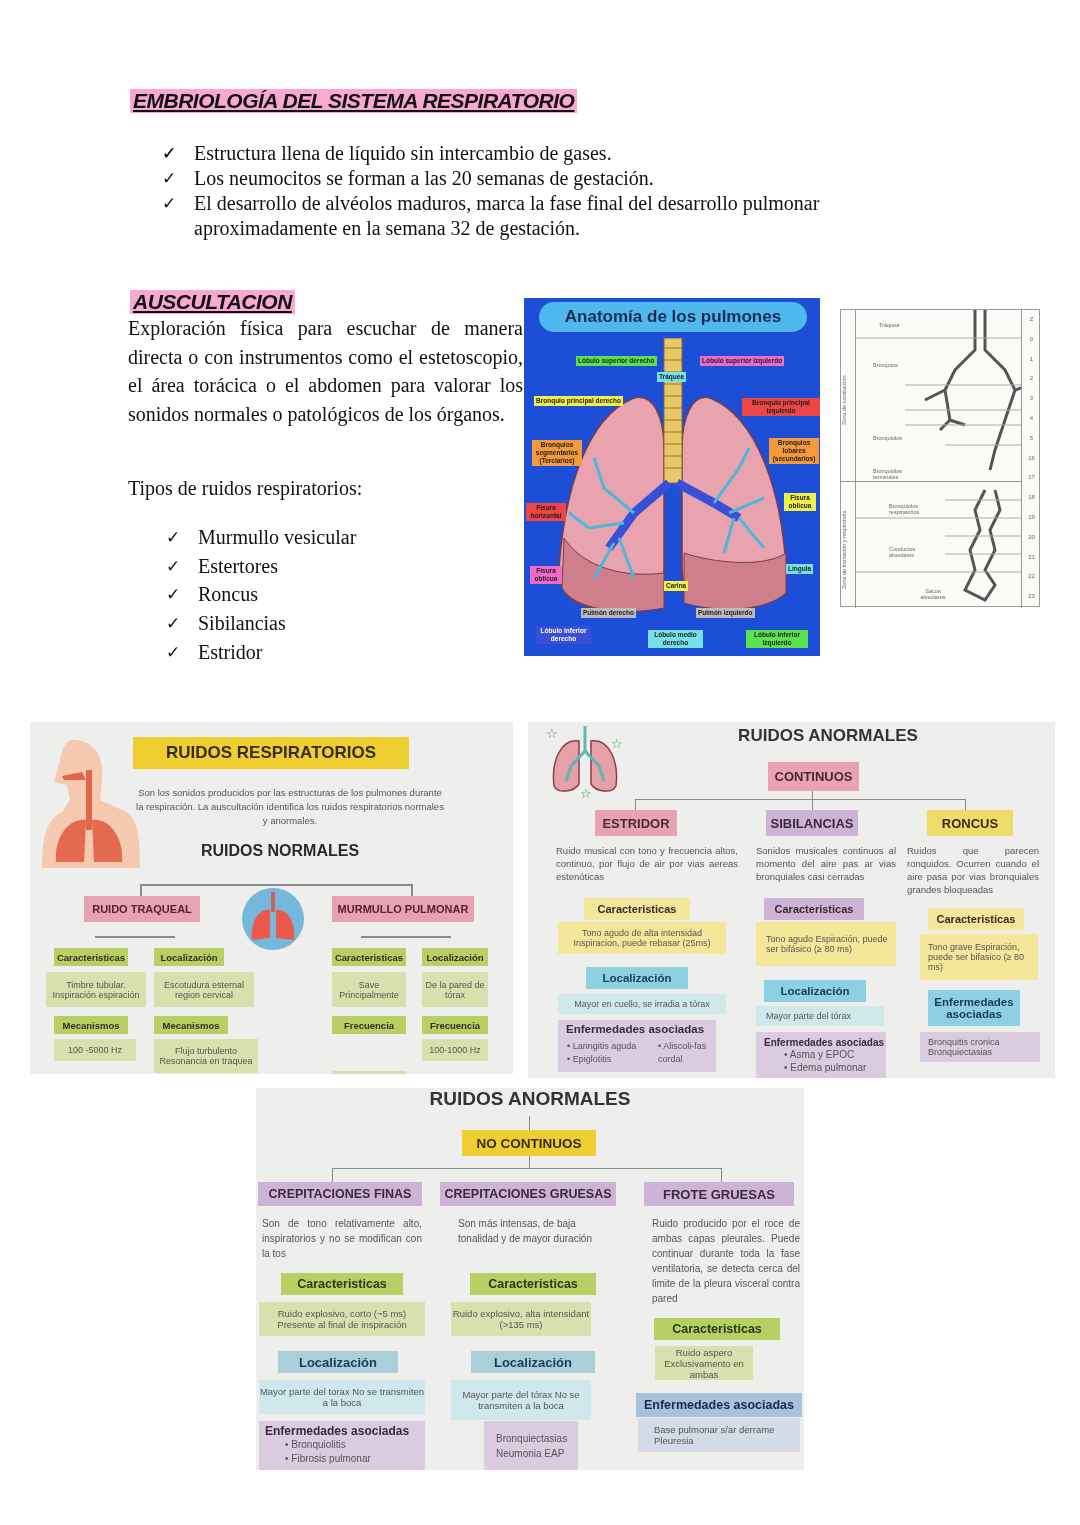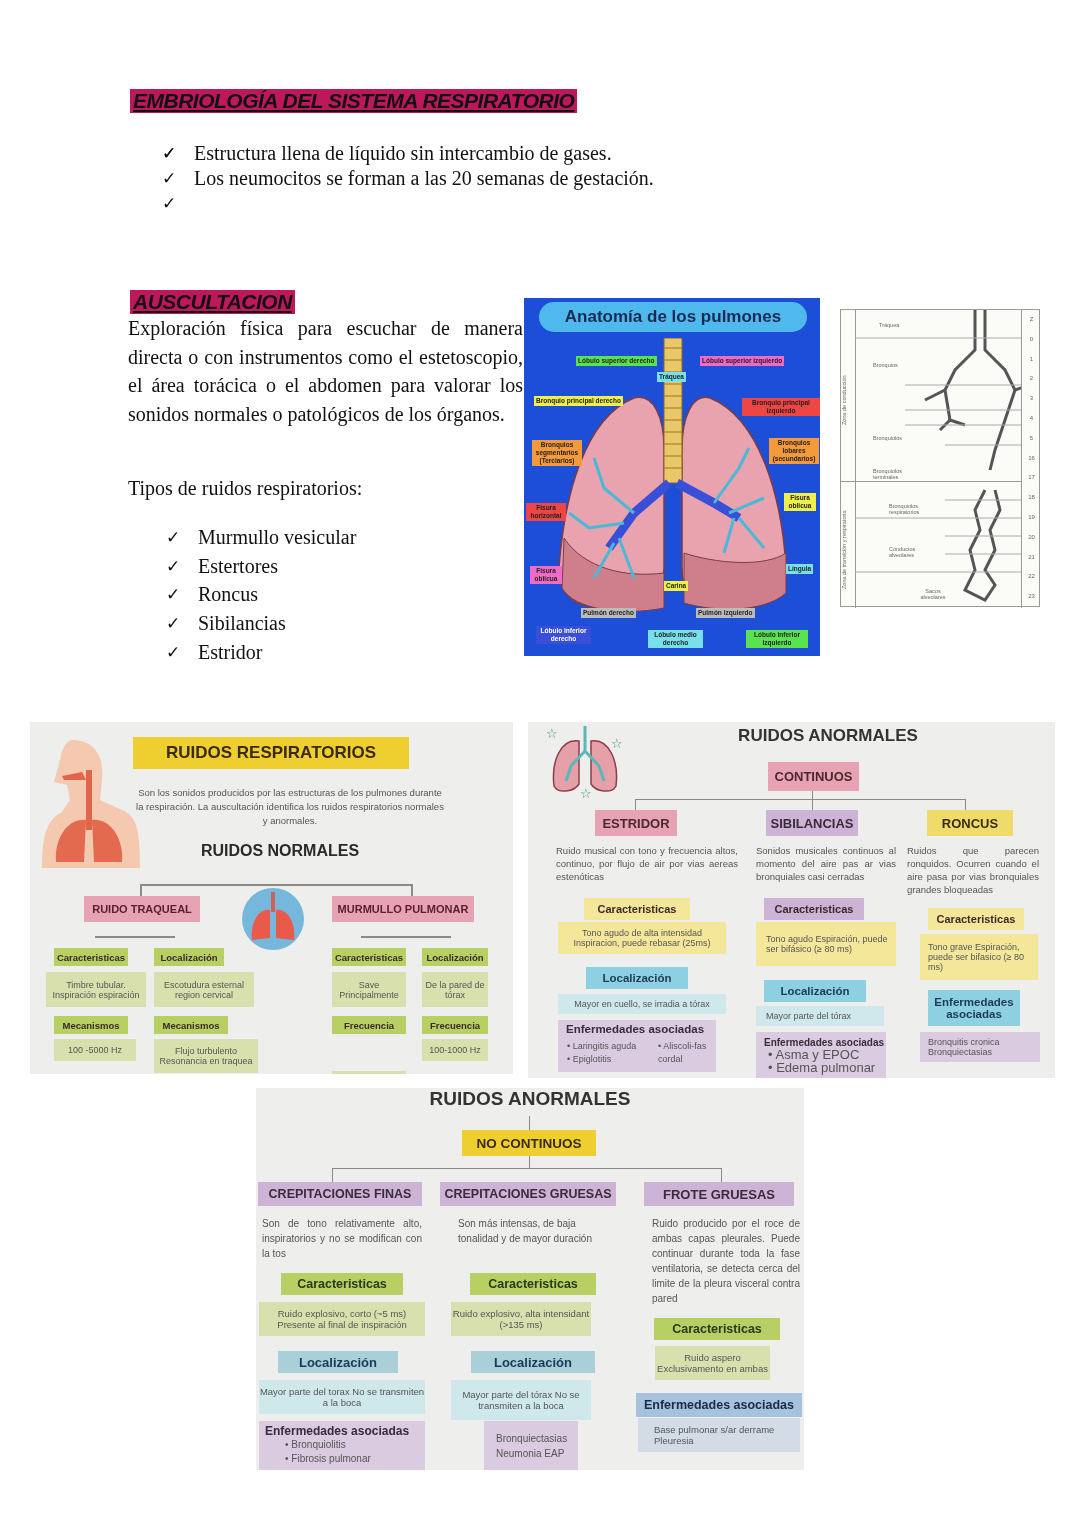--- a/index.html
+++ b/index.html
@@ -1,18 +1,18 @@
 <!DOCTYPE html>
 <html><head>
 <meta charset="utf-8">
 <style>
   * { box-sizing: border-box; margin: 0; padding: 0; }
   body { width: 1080px; height: 1525px; background: #ffffff; position: relative; overflow: hidden; font-family: "Liberation Serif", serif; color: #111; }
   .abs { position: absolute; }
-  .h-title { font-family: "Liberation Sans", sans-serif; font-weight: bold; font-style: italic; text-decoration: underline; font-size: 21px; background: #be185d; padding: 0 3px; letter-spacing: -0.5px; line-height: 24px; }
+  .h-title { font-family: "Liberation Sans", sans-serif; font-weight: bold; font-style: italic; text-decoration: underline; font-size: 21px; background: #f9a8d4; padding: 0 3px; letter-spacing: -0.5px; line-height: 24px; }
   .checklist { list-style: none; font-size: 20px; line-height: 25px; }
   .checklist li { position: relative; padding-left: 32px; }
   .checklist li .chk { position: absolute; left: 0; top: 0; font-family: "DejaVu Sans", sans-serif; font-size: 17px; }
   .para { font-size: 20px; line-height: 28.5px; text-align: justify; text-align-last: left; }
   .sans { font-family: "Liberation Sans", sans-serif; }
   
   .panel { background: #eeeeec; font-family: "Liberation Sans", sans-serif; overflow: hidden; }
   .box { position: absolute; display: flex; align-items: center; justify-content: center; text-align: center; font-weight: bold; color: #3a2a2a; }
   .txt { position: absolute; font-size: 10px; color: #555; line-height: 14px; }
   .line { position: absolute; background: #8a8a8a; }
@@ -30,21 +30,21 @@
   .lbl { position: absolute; font-family: "Liberation Sans", sans-serif; font-size: 6.5px; font-weight: bold; text-align: center; line-height: 8px; padding: 1px 2px; color: #222; }
 </style>
 </head>
 <body>
 
 <div class="abs h-title" style="left:130px;top:89px;">EMBRIOLOGÍA DEL SISTEMA RESPIRATORIO</div>
 <ul class="abs checklist" style="left:162px;top:141px;width:720px;">
   <li><span class="chk">✓</span></li>
   <li><span class="chk">✓</span><span>Estructura llena de líquido sin intercambio de gases.</span></li>
   <li><span class="chk">✓</span><span>Los neumocitos se forman a las 20 semanas de gestación.</span></li>
-  <li><span class="chk">✓</span></li>
+  <li><span class="chk">✓</span><span>El desarrollo de alvéolos maduros, marca la fase final del desarrollo pulmonar aproximadamente en la semana 32 de gestación.</span></li>
 </ul>
 
 <div class="abs h-title" style="left:130px;top:290px;">AUSCULTACION</div>
 <div class="abs para" style="left:128px;top:314px;width:395px;">Exploración física para escuchar de manera directa o con instrumentos como el estetoscopio, el área torácica o el abdomen para valorar los sonidos normales o patológicos de los órganos.</div>
 <div class="abs" style="left:128px;top:477px;font-size:20px;">Tipos de ruidos respiratorios:</div>
 <ul class="abs checklist" style="left:166px;top:523px;line-height:28.7px;">
   <li><span class="chk">✓</span><span>Murmullo vesicular</span></li>
   <li><span class="chk">✓</span><span>Estertores</span></li>
   <li><span class="chk">✓</span><span>Roncus</span></li>
   <li><span class="chk">✓</span><span>Sibilancias</span></li>
@@ -237,21 +237,21 @@
   </div>
 
   <div class="box lilac" style="left:238px;top:88px;width:92px;height:26px;font-size:13px;color:#3a2a3a;">SIBILANCIAS</div>
   <div class="txt" style="left:228px;top:122px;width:140px;text-align:justify;font-size:9.5px;line-height:13px;">Sonidos musicales continuos al momento del aire pas ar vias bronquiales casi cerradas</div>
   <div class="box lilac" style="left:236px;top:176px;width:100px;height:22px;font-size:11px;">Caracteristicas</div>
   <div class="box lightyellow" style="left:228px;top:200px;width:140px;height:44px;font-size:9px;font-weight:normal;color:#555;justify-content:flex-start;text-align:left;padding-left:10px;">Tono agudo Espiración, puede ser bifásico (≥ 80 ms)</div>
   <div class="box blue" style="left:236px;top:258px;width:102px;height:22px;font-size:11.5px;color:#1a3a5a;">Localización</div>
   <div class="box blue-light" style="left:228px;top:284px;width:128px;height:20px;font-size:9px;font-weight:normal;color:#555;justify-content:flex-start;padding-left:10px;">Mayor parte del tórax</div>
   <div class="abs lilac-light" style="left:228px;top:310px;width:130px;height:46px;">
     <div style="font-size:10px;font-weight:bold;color:#3a2a3a;padding:5px 0 0 8px;">Enfermedades asociadas</div>
-    <div style="font-size:13px;color:#555;padding-left:12px;line-height:13px;">
+    <div style="font-size:10px;color:#555;padding-left:28px;line-height:13px;">
       <div><span>•</span> <span>Asma y EPOC</span></div>
       <div><span>•</span> <span>Edema pulmonar</span></div>
     </div>
   </div>
 
   <div class="box lightyellow" style="left:399px;top:88px;width:86px;height:26px;font-size:13px;color:#3a2a18;background:#efdb6a;">RONCUS</div>
   <div class="txt" style="left:379px;top:122px;width:132px;text-align:justify;font-size:9.5px;line-height:13px;">Ruidos que parecen ronquidos. Ocurren cuando el aire pasa por vias bronquiales grandes bloqueadas</div>
   <div class="box lightyellow" style="left:400px;top:186px;width:96px;height:22px;font-size:11px;">Caracteristicas</div>
   <div class="box lightyellow" style="left:392px;top:212px;width:118px;height:46px;font-size:9px;font-weight:normal;color:#555;justify-content:flex-start;text-align:left;padding-left:8px;">Tono grave Espiración, puede ser bifasico (≥ 80 ms)</div>
   <div class="box blue" style="left:400px;top:268px;width:92px;height:36px;font-size:11.5px;color:#1a3a5a;">Enfermedades asociadas</div>
@@ -285,16 +285,16 @@
   <div class="txt" style="left:202px;top:128px;width:150px;font-size:10px;line-height:15px;">Son más intensas, de baja tonalidad y de mayor duración</div>
   <div class="box green" style="left:214px;top:185px;width:126px;height:22px;font-size:12.5px;color:#2a3a1a;">Caracteristicas</div>
   <div class="box green-light" style="left:195px;top:214px;width:140px;height:34px;font-size:9.5px;font-weight:normal;color:#555;">Ruido explosivo, alta intensidant (&gt;135 ms)</div>
   <div class="box blue-light" style="left:215px;top:263px;width:124px;height:22px;font-size:13px;color:#1a3a5a;background:#a9cfd8;">Localización</div>
   <div class="box blue-light" style="left:195px;top:292px;width:140px;height:40px;font-size:9.5px;font-weight:normal;color:#555;">Mayor parte del tórax No se transmiten a la boca</div>
   <div class="box lilac-light" style="left:228px;top:333px;width:94px;height:49px;font-size:10px;font-weight:normal;color:#555;justify-content:flex-start;text-align:left;padding-left:12px;line-height:15px;">Bronquiectasias Neumonia EAP</div>
 
   <div class="box lilac" style="left:388px;top:94px;width:150px;height:24px;font-size:13px;color:#3a2a3a;">FROTE GRUESAS</div>
   <div class="txt" style="left:396px;top:128px;width:148px;text-align:justify;font-size:10px;line-height:15px;">Ruido producido por el roce de ambas capas pleurales. Puede continuar durante toda la fase ventilatoria, se detecta cerca del limite de la pleura visceral contra pared</div>
   <div class="box green" style="left:398px;top:230px;width:126px;height:22px;font-size:12.5px;color:#2a3a1a;">Caracteristicas</div>
-  <div class="box green-light" style="left:399px;top:258px;width:115px;height:34px;font-size:9.5px;font-weight:normal;color:#555;">Ruido aspero Exclusivamento en ambas</div>
+  <div class="box green-light" style="left:399px;top:258px;width:98px;height:34px;font-size:9.5px;font-weight:normal;color:#555;">Ruido aspero Exclusivamento en ambas</div>
   <div class="box steel" style="left:380px;top:305px;width:166px;height:24px;font-size:12.5px;color:#1a2a4a;">Enfermedades asociadas</div>
   <div class="box steel-light" style="left:382px;top:330px;width:162px;height:34px;font-size:9.5px;font-weight:normal;color:#555;justify-content:flex-start;text-align:left;padding-left:16px;">Base pulmonar s/ar derrame Pleuresia</div>
 </div>
 
 </body></html>

